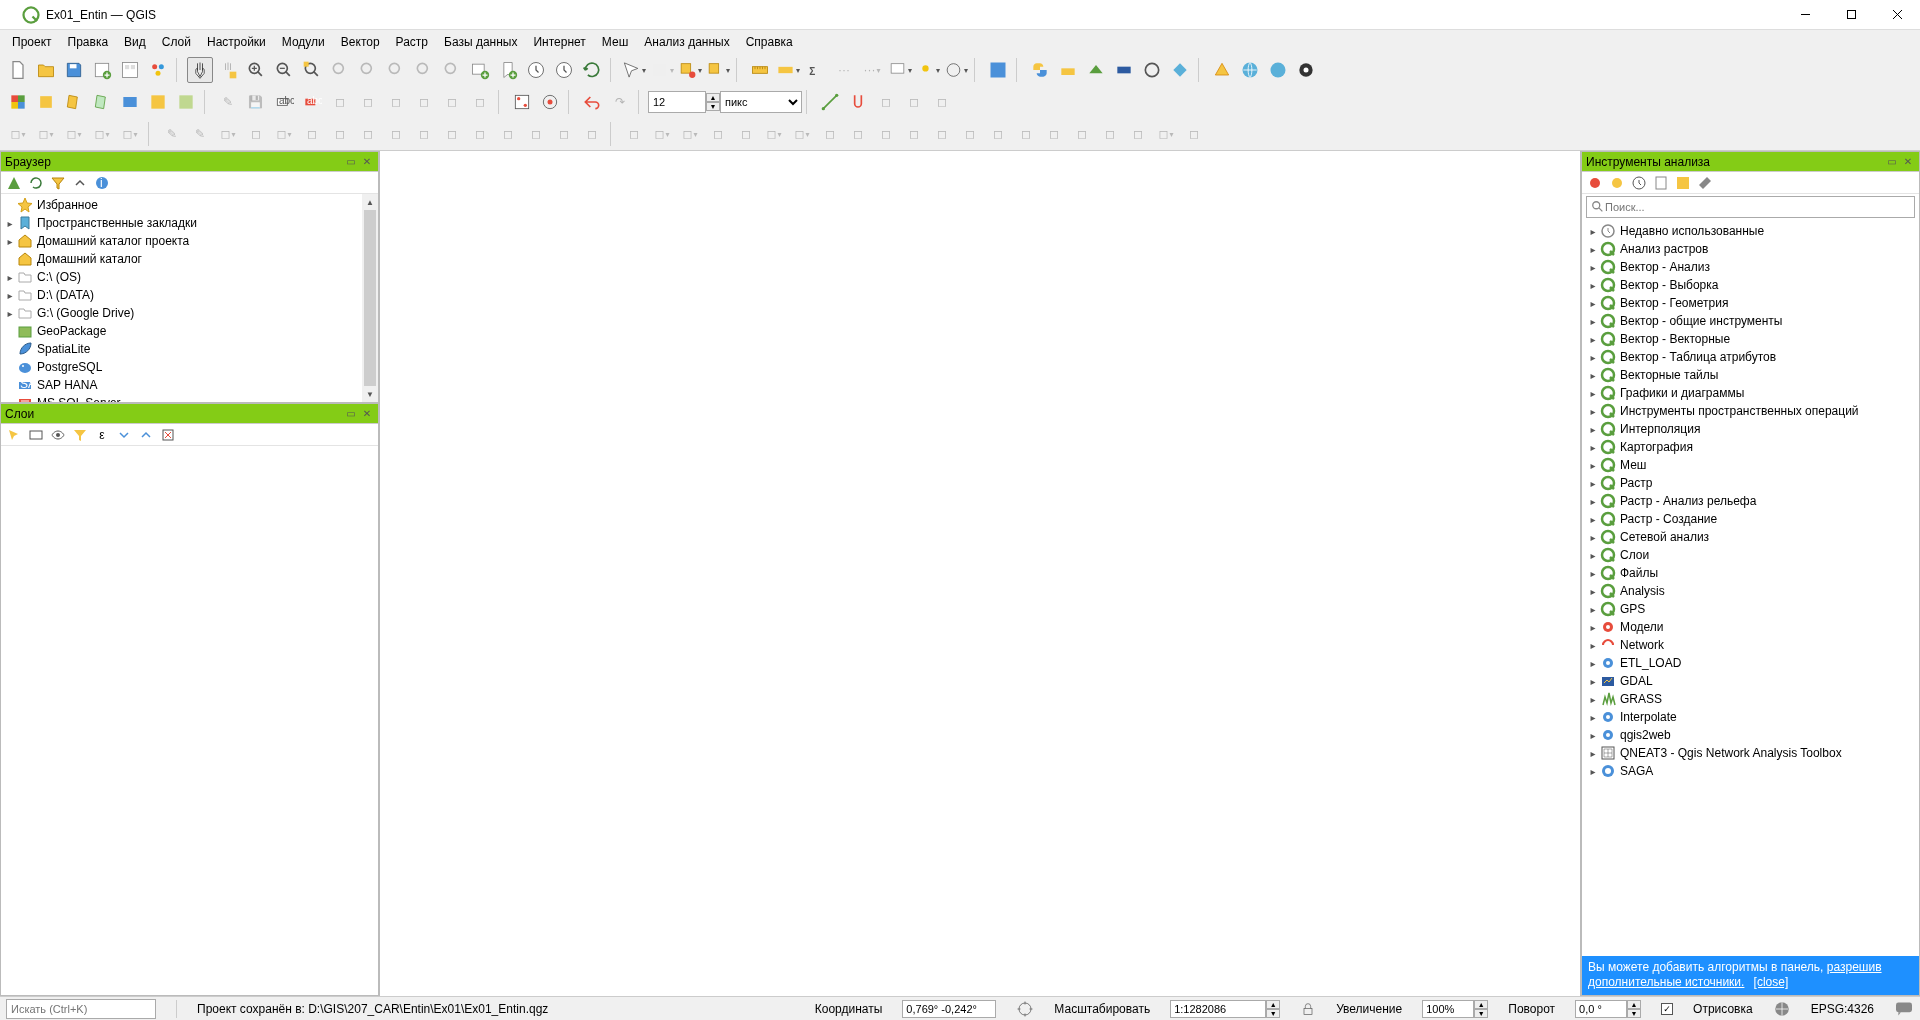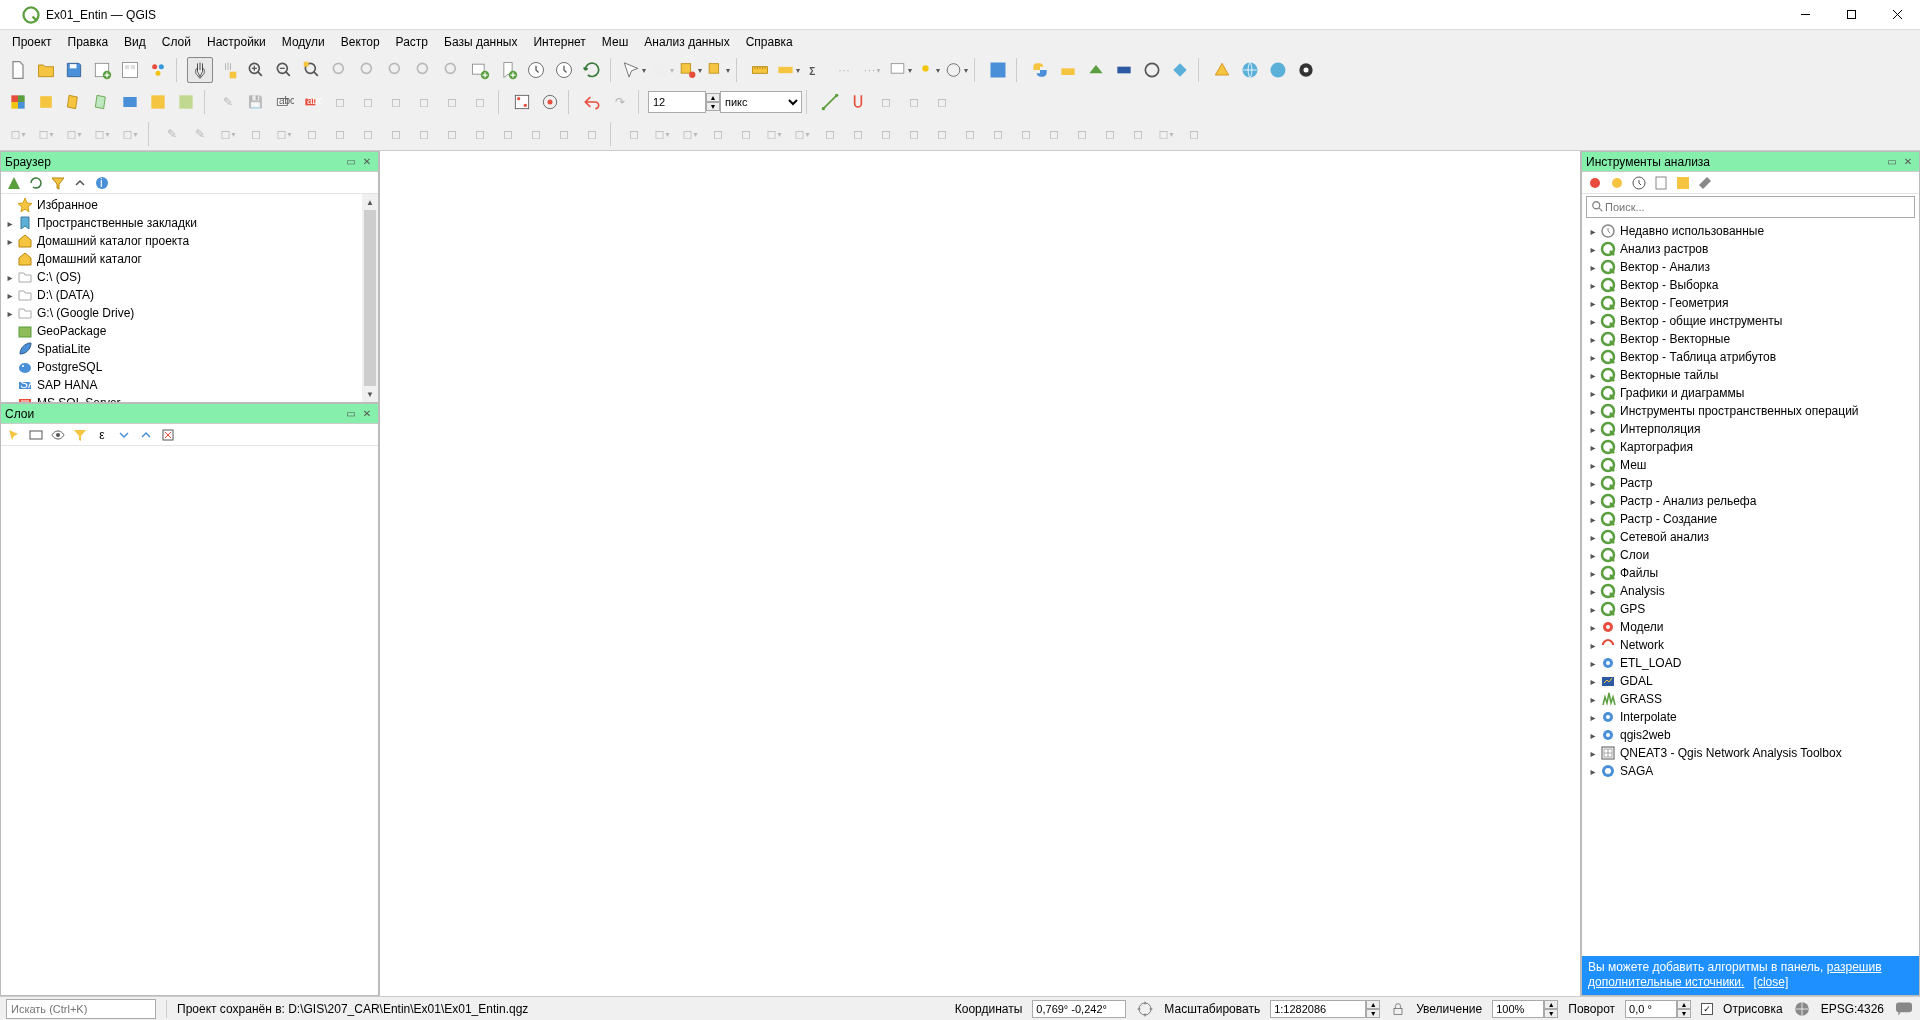--- a/index.html
+++ b/index.html
@@ -19,21 +19,21 @@
 .tbtn { width:26px; height:26px; display:flex; align-items:center; justify-content:center; border:1px solid transparent; border-radius:2px; margin:0 1px; color:#444; }
 .tbtn.disabled { opacity:0.35; }
 .tbtn svg { width:20px; height:20px; }
 .tsep { width:6px; height:24px; border-left:1px solid #ccc; margin:0 4px; }
 .tbtn.drop::after { content:"▾"; font-size:8px; margin-left:1px; color:#555; }
 .tinput { width:58px; height:22px; border:1px solid #aaa; background:#fff; padding:0 4px; font-size:11px; }
 .tselect { width:82px; height:22px; border:1px solid #aaa; background:#fff; padding:0 0; font-size:11px; }
 
 .main { flex:1; display:flex; min-height:0; }
 .panel { background:#fff; border:1px solid #bbb; display:flex; flex-direction:column; }
-.panel-head { height:20px; background:#86efac; border-bottom:1px solid #ccc; display:flex; align-items:center; padding:0 4px; font-size:11px; }
+.panel-head { height:20px; background:#84cc16; border-bottom:1px solid #ccc; display:flex; align-items:center; padding:0 4px; font-size:11px; }
 .panel-head .spacer { flex:1; }
 .panel-head .pbtn { width:14px; height:14px; display:flex; align-items:center; justify-content:center; color:#555; font-size:10px; margin-left:2px; border:1px solid transparent; }
 .panel-tb { height:22px; display:flex; align-items:center; padding:2px 4px; gap:4px; border-bottom:1px solid #e4e4e4; }
 .panel-tb .pb { width:18px; height:18px; display:flex; align-items:center; justify-content:center; }
 .panel-body { flex:1; overflow-y:auto; background:#fff; }
 .left { width:380px; display:flex; flex-direction:column; border-right:1px solid #bbb; }
 .left .panel:first-child { height:252px; }
 .canvas { flex:1; background:#fff; }
 .right { width:340px; display:flex; flex-direction:column; border-left:1px solid #bbb; }
 
@@ -43,21 +43,21 @@
 .titem .ticon { width:16px; height:16px; margin-right:4px; flex-shrink:0; }
 .titem .tlabel { white-space:nowrap; }
 .right .titem { height:18px; padding-left:4px; }
 
 .searchbox { display:flex; align-items:center; height:22px; border:1px solid #aaa; margin:2px 4px; padding:0 4px; background:#fff; }
 .searchbox input { border:none; outline:none; flex:1; font-size:11px; background:transparent; }
 
 .infobanner { background:#1e90ff; color:#fff; font-size:11px; padding:4px 6px; line-height:1.3; }
 .infobanner a { color:#fff; text-decoration:underline; }
 
-.statusbar { height:24px; background:#f0f0f0; border-top:1px solid #ccc; display:flex; align-items:center; padding:0 6px; gap:10px; font-size:11px; }
+.statusbar { height:24px; background:#f0f0f0; border-top:1px solid #ccc; display:flex; align-items:center; padding:0 6px; gap:20px; font-size:11px; }
 .statusbar .searchbox { margin:0; width:150px; height:20px; }
 .statusbar .statsep { width:1px; height:18px; background:#ccc; }
 .statusbar input[type=text] { height:18px; border:1px solid #aaa; padding:0 3px; font-size:11px; }
 .spin { display:flex; align-items:center; }
 .spin input { width:70px; }
 .spinbtns { display:flex; flex-direction:column; }
 .spinbtns div { width:14px; height:9px; border:1px solid #aaa; background:#eee; font-size:7px; text-align:center; line-height:7px; }
 .chk { width:12px; height:12px; border:1px solid #555; display:inline-flex; align-items:center; justify-content:center; font-size:9px; background:#fff; }
 .scrollbar-track { width:16px; background:#f0f0f0; display:flex; flex-direction:column; }
 .scrollbar-track .arrow { height:16px; display:flex; align-items:center; justify-content:center; font-size:8px; color:#555; }

